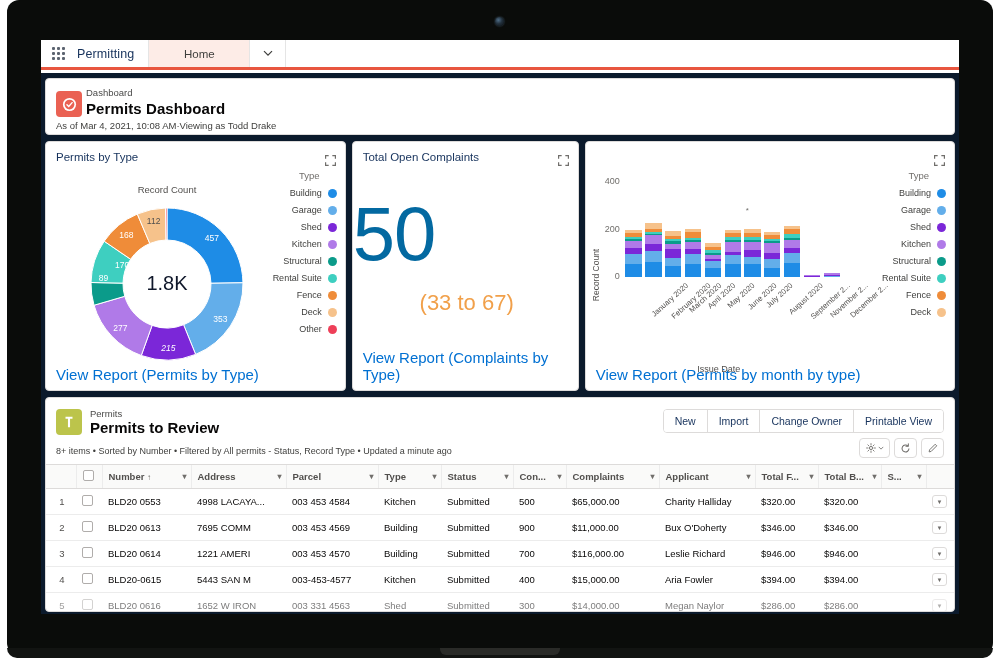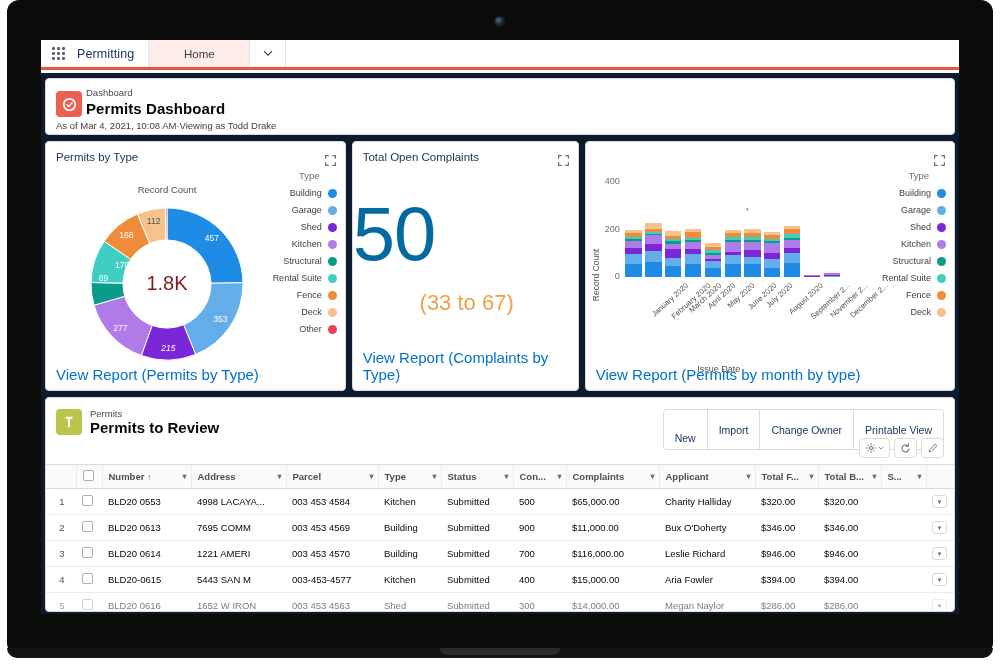--- a/index.html
+++ b/index.html
@@ -163,21 +163,21 @@
 
   
   .donut-wrap { position: absolute; left: 6px; top: 30px; width: 230px; height: 195px; }
   .donut-axis-label {
     position:absolute; left: 0; top: 12px; width: 230px; text-align:center;
     font-size: 9.5px; color: #514f4d;
   }
   .donut-center {
     position:absolute; left: 0; top: 34px; width: 230px; height: 155px;
     display:flex; align-items:center; justify-content:center;
-    font-size: 20px; color: #7f1d1d; font-weight: 400; pointer-events:none;
+    font-size: 20px; color: #0f172a; font-weight: 400; pointer-events:none;
   }
   .slice-label {
     position:absolute; font-size: 8.5px; color: #ffffff; font-weight: 400;
     transform: translate(-50%, -50%); pointer-events: none;
   }
   .slice-label.dark { color: #514f4d; }
 
   
   .legend {
     position:absolute; right: 8px; top: 28px;
@@ -238,21 +238,21 @@
   .lv-title { position:absolute; left: 44px; top: 21px; font-size: 15px; font-weight: 700; color:#080707; }
   .lv-subinfo { position:absolute; left: 10px; top: 48px; font-size: 9px; color: #3e3e3c; }
   .lv-buttons {
     position:absolute; right: 10px; top: 11px;
     display:flex; border: 1px solid #dddbda; border-radius: 4px; overflow: hidden; background:#fff;
   }
   .lv-buttons button {
     font-family: inherit; background:#fff; border:none; border-left: 1px solid #dddbda;
     font-size: 10.5px; color:#16325c; padding: 5px 11px; cursor: pointer;
   }
-  .lv-buttons button:first-child { border-left: none; margin-top: 17px; }
+  .lv-buttons button:first-child { border-left: none; }
   .lv-tools { position:absolute; right: 10px; top: 40px; display:flex; gap: 4px; align-items: center; }
   .lv-search {
     width: 164px; height: 20px;
     border: 1px solid #dddbda; border-radius: 4px;
     display:flex; align-items:center; padding: 0 6px; gap: 5px;
     background: #fff;
   }
   .lv-search input {
     border:none; outline:none; font-family: inherit;
     font-size: 9.5px; color:#3e3e3c; width: 100%; background: transparent;
@@ -602,20 +602,21 @@
       </div>
 
       <div class="listcard">
         <div class="lv-icon">
           <svg width="14" height="14" viewBox="0 0 16 16">
             <path d="M4 2h8v2.4H9.2V14H6.8V4.4H4z" fill="#fff"></path>
           </svg>
         </div>
         <div class="lv-eyebrow">Permits</div>
         <div class="lv-title">Permits to Review</div>
+        <div class="lv-subinfo">8+ items • Sorted by Number • Filtered by All permits - Status, Record Type • Updated a minute ago</div>
 
         <div class="lv-buttons">
           <button>New</button>
           <button>Import</button>
           <button>Change Owner</button>
           <button>Printable View</button>
         </div>
 
         <div class="lv-tools">
           <div class="icon-btn wide">
@@ -785,21 +786,21 @@
                 <td></td>
                 <td>
                   <span class="rowcaret">▼</span>
                 </td>
               </tr>
               <tr class="row5">
                 <td style="text-align:center;color:#514f4d">5</td>
                 <td><span class="cbx"></span></td>
                 <td class="link">BLD20 0616</td>
                 <td>1652 W IRON</td>
-                <td>003 453 4563</td>
+                <td>003 331 4563</td>
                 <td>Shed</td>
                 <td>Submitted</td>
                 <td>300</td>
                 <td>$14,000.00</td>
                 <td class="link">Megan Naylor</td>
                 <td>$286.00</td>
                 <td>$286.00</td>
                 <td></td>
                 <td>
                   <span class="rowcaret">▼</span>

